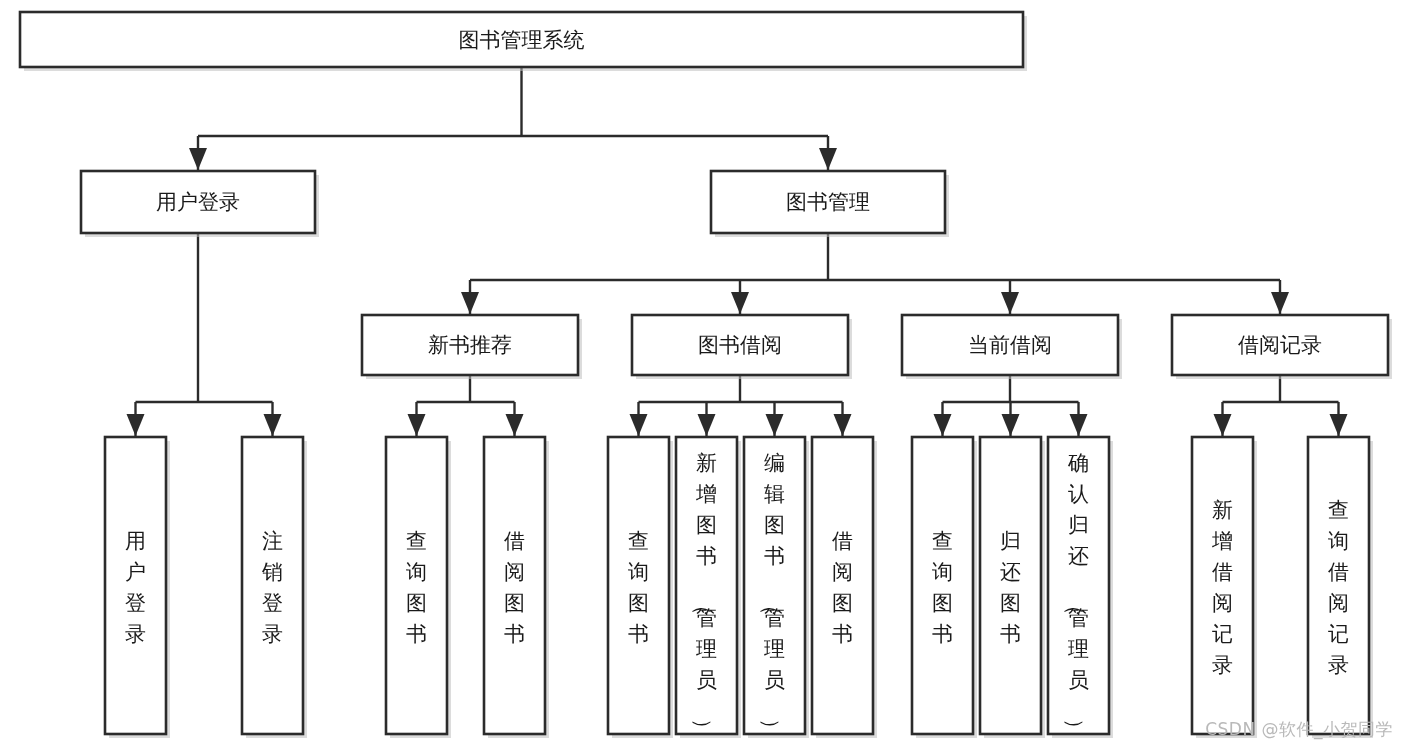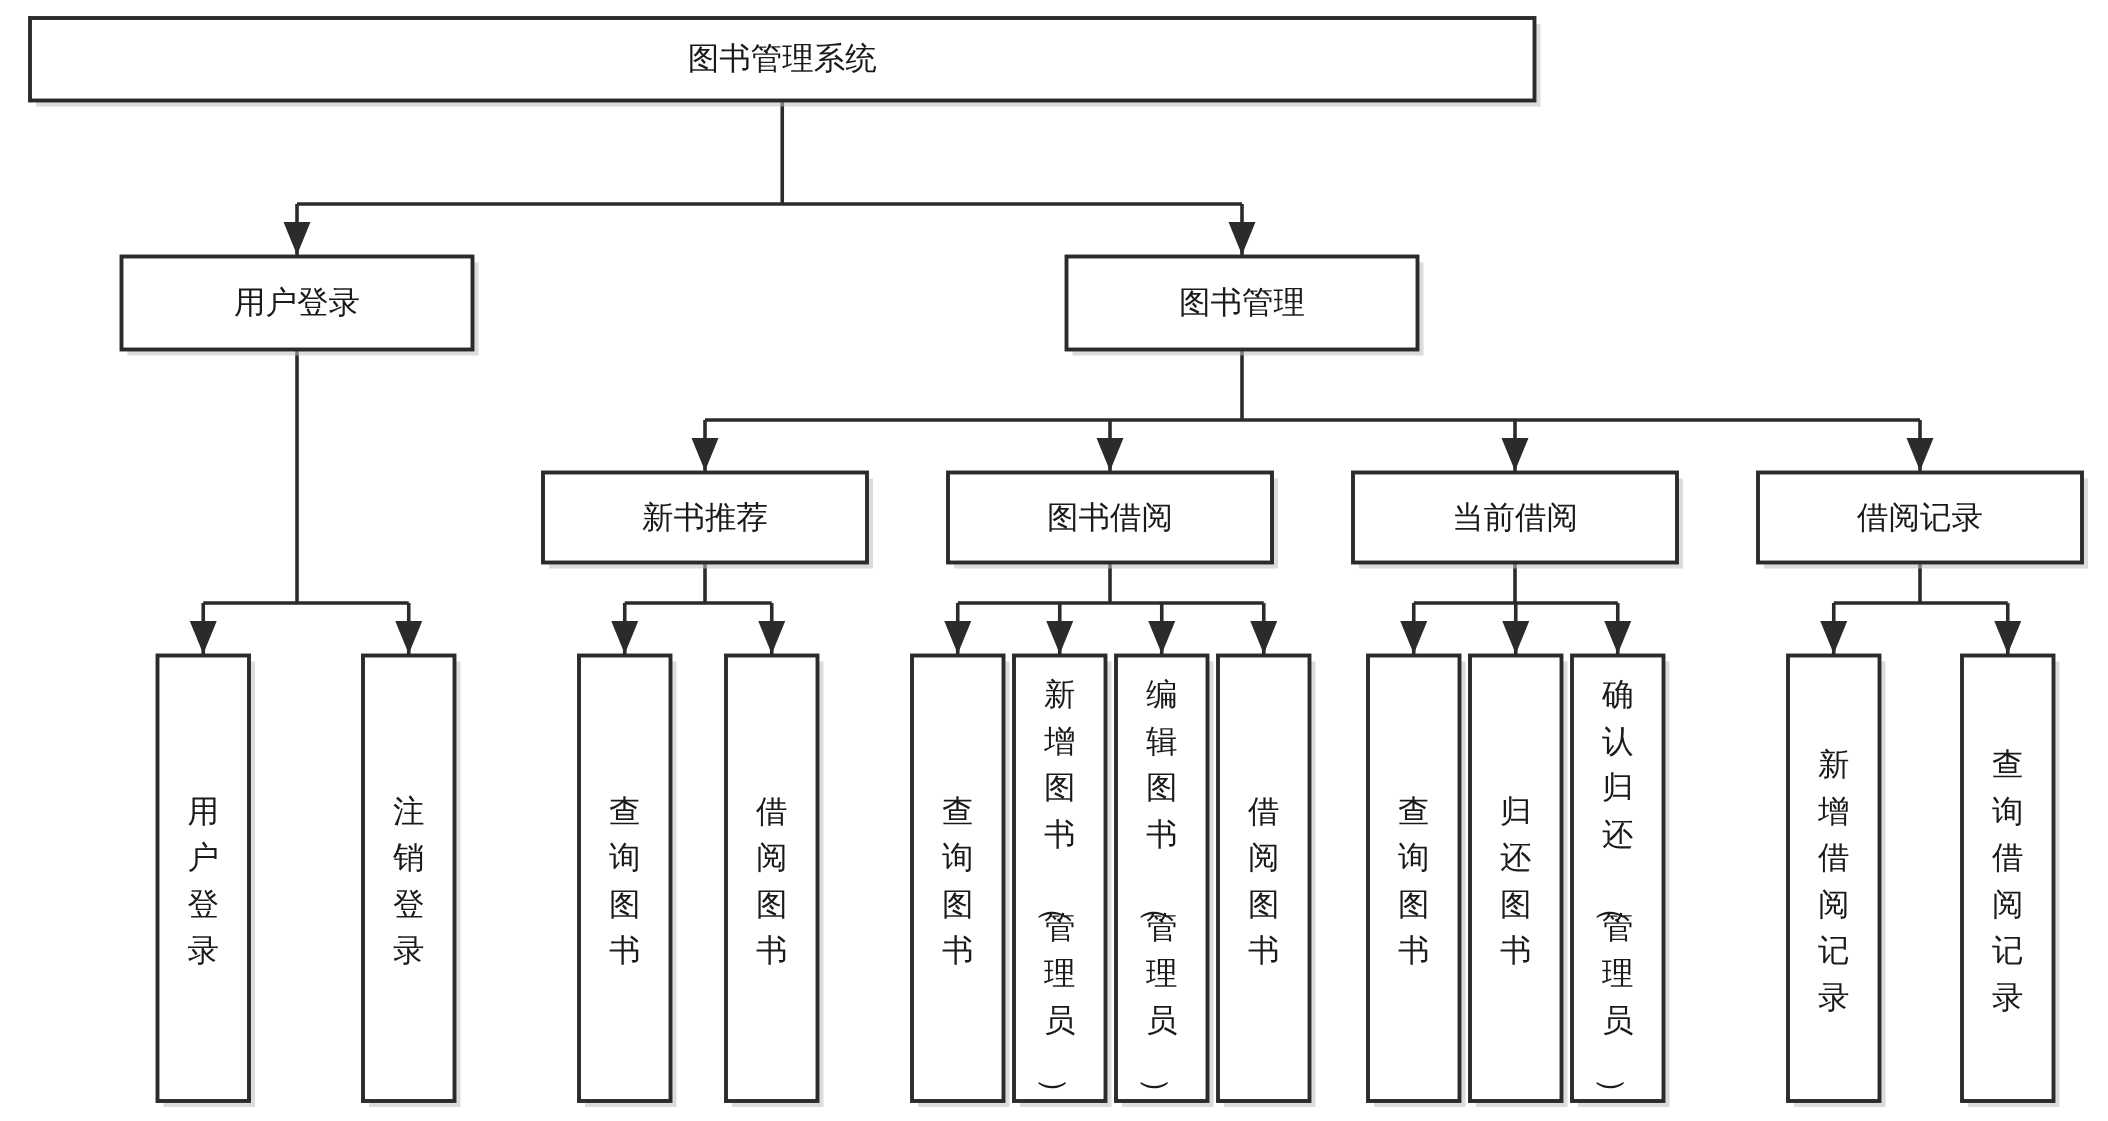--- a/index.html
+++ b/index.html
@@ -223,13 +223,14 @@
           <rect x="1192" y="437" width="61" height="297" class="node-box"></rect>
           <text x="1222.5" y="516.68" class="node-label-v"><tspan x="1222.5" dy="0">新</tspan><tspan x="1222.5" dy="31">增</tspan><tspan x="1222.5" dy="31">借</tspan><tspan x="1222.5" dy="31">阅</tspan><tspan x="1222.5" dy="31">记</tspan><tspan x="1222.5" dy="31">录</tspan></text>
         </g>
         <g>
           <rect x="1312" y="441" width="61" height="297" class="node-shadow"></rect>
           <rect x="1308" y="437" width="61" height="297" class="node-box"></rect>
           <text x="1338.5" y="516.68" class="node-label-v"><tspan x="1338.5" dy="0">查</tspan><tspan x="1338.5" dy="31">询</tspan><tspan x="1338.5" dy="31">借</tspan><tspan x="1338.5" dy="31">阅</tspan><tspan x="1338.5" dy="31">记</tspan><tspan x="1338.5" dy="31">录</tspan></text>
         </g>
       </g>
     </svg>
+  <div class="watermark">CSDN @软件_小贺同学</div>
 </div>
 
 </body></html>

